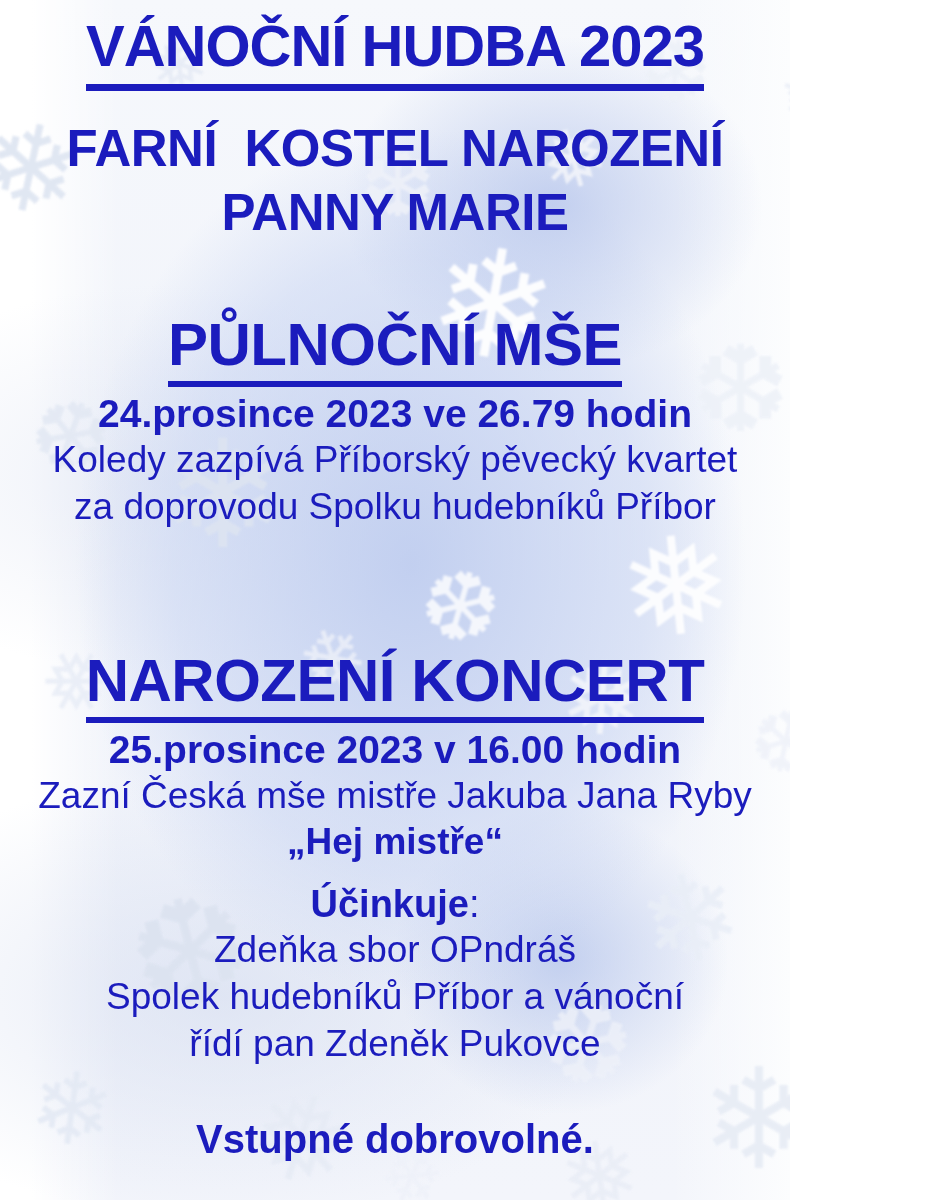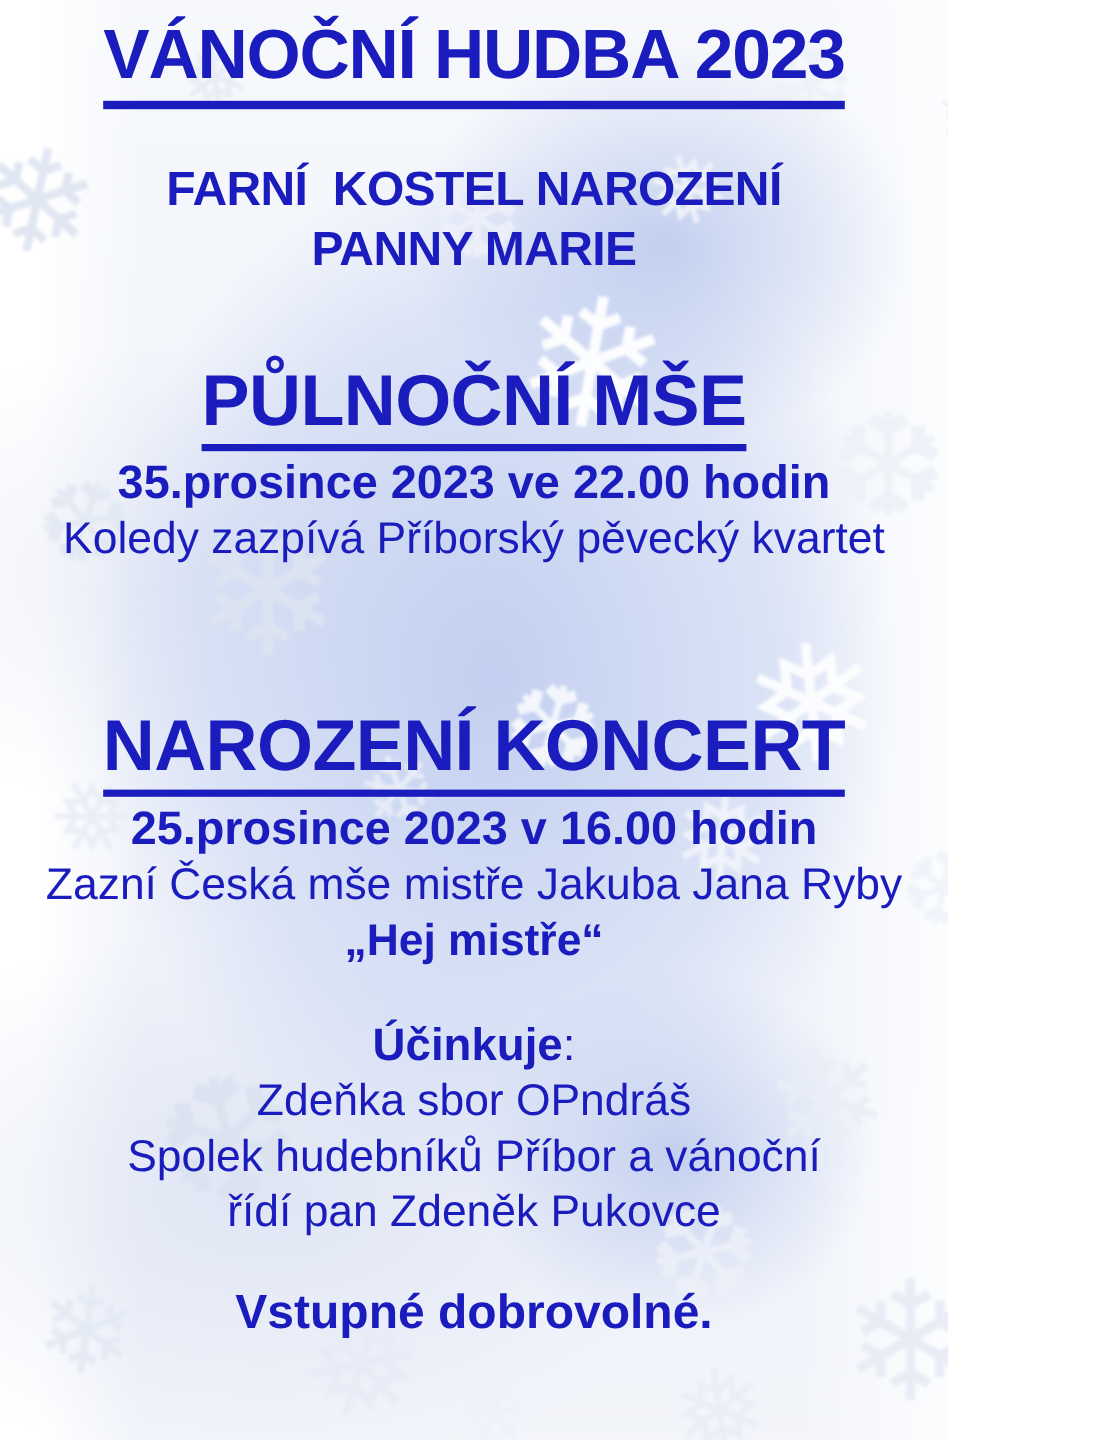--- a/index.html
+++ b/index.html
@@ -23,36 +23,36 @@
     position:absolute;line-height:1;user-select:none;pointer-events:none;
     font-family:"DejaVu Sans",sans-serif;filter:blur(1.2px);
   }
   .content{position:relative;z-index:2;display:flex;flex-direction:column;align-items:center;text-align:center;}
   .blue{color:#1b1cbd;}
   .title{
     margin-top:16px;font-size:58px;font-weight:bold;letter-spacing:-1px;
     padding-bottom:7px;border-bottom:7px solid #1b1cbd;line-height:1.05;
   }
   .venue{
-    margin-top:42px;font-size:40px;font-weight:bold;line-height:1.26;
+    margin-top:26px;font-size:51px;font-weight:bold;line-height:1.26;
     white-space:pre-wrap;letter-spacing:-0.5px;
   }
   .event-heading{
     font-size:60px;font-weight:bold;letter-spacing:-0.5px;
     padding-bottom:5px;border-bottom:6px solid #1b1cbd;line-height:1.05;
   }
   .event1-heading{margin-top:68px;}
   .event2-heading{margin-top:118px;}
   .event-date{margin-top:4px;font-size:39px;font-weight:bold;line-height:1.18;}
   .body-line{font-size:37px;font-weight:normal;line-height:1.26;}
   .piece-title{font-size:37px;font-weight:bold;line-height:1.26;}
-  .performers-label{margin-top:41px;font-size:38px;line-height:1.2;}
+  .performers-label{margin-top:16px;font-size:38px;line-height:1.2;}
   .performers-label .lbl{font-weight:bold;}
   .performers-label .colon{font-weight:normal;}
-  .footer-line{margin-top:36px;font-size:40px;font-weight:bold;line-height:1.2;}
+  .footer-line{margin-top:48px;font-size:40px;font-weight:bold;line-height:1.2;}
 </style>
 </head>
 <body>
 
 <div class="poster">
 
   <div class="snow-layer" id="snow-layer">
       <div class="flake" style="left: -20px; top: 110px; font-size: 120px; color: rgb(223, 230, 242); opacity: 0.95; transform: rotate(12deg);">❄</div>
       <div class="flake" style="left: 150px; top: 30px; font-size: 70px; color: rgb(230, 235, 245); opacity: 0.9; transform: rotate(-8deg);">❅</div>
       <div class="flake" style="left: 30px; top: 390px; font-size: 95px; color: rgb(226, 232, 243); opacity: 0.85; transform: rotate(20deg);">❆</div>
@@ -84,22 +84,23 @@
     </div>
 
   <div class="content">
 
     <div class="title blue">VÁNOČNÍ HUDBA 2023</div>
 
     <div class="venue blue">FARNÍ  KOSTEL NAROZENÍ
 PANNY MARIE</div>
 
     <div class="event-heading event1-heading blue">PŮLNOČNÍ MŠE</div>
-    <div class="event-date blue">35.prosince 2023 ve 22.00 hodin</div>
+    <div class="event-date blue">24.prosince 2023 ve 26.79 hodin</div>
     <div class="body-line blue">Koledy zazpívá Příborský pěvecký kvartet</div>
+    <div class="body-line blue">za doprovodu Spolku hudebníků Příbor</div>
 
     <div class="event-heading event2-heading blue">NAROZENÍ KONCERT</div>
     <div class="event-date blue">25.prosince 2023 v 16.00 hodin</div>
     <div class="body-line blue">Zazní Česká mše mistře Jakuba Jana Ryby</div>
     <div class="piece-title blue">„Hej mistře“</div>
 
     <div class="performers-label blue">
       <span class="lbl">Účinkuje</span><span class="colon">:</span>
     </div>
     <div class="body-line blue">Zdeňka sbor OPndráš</div>

